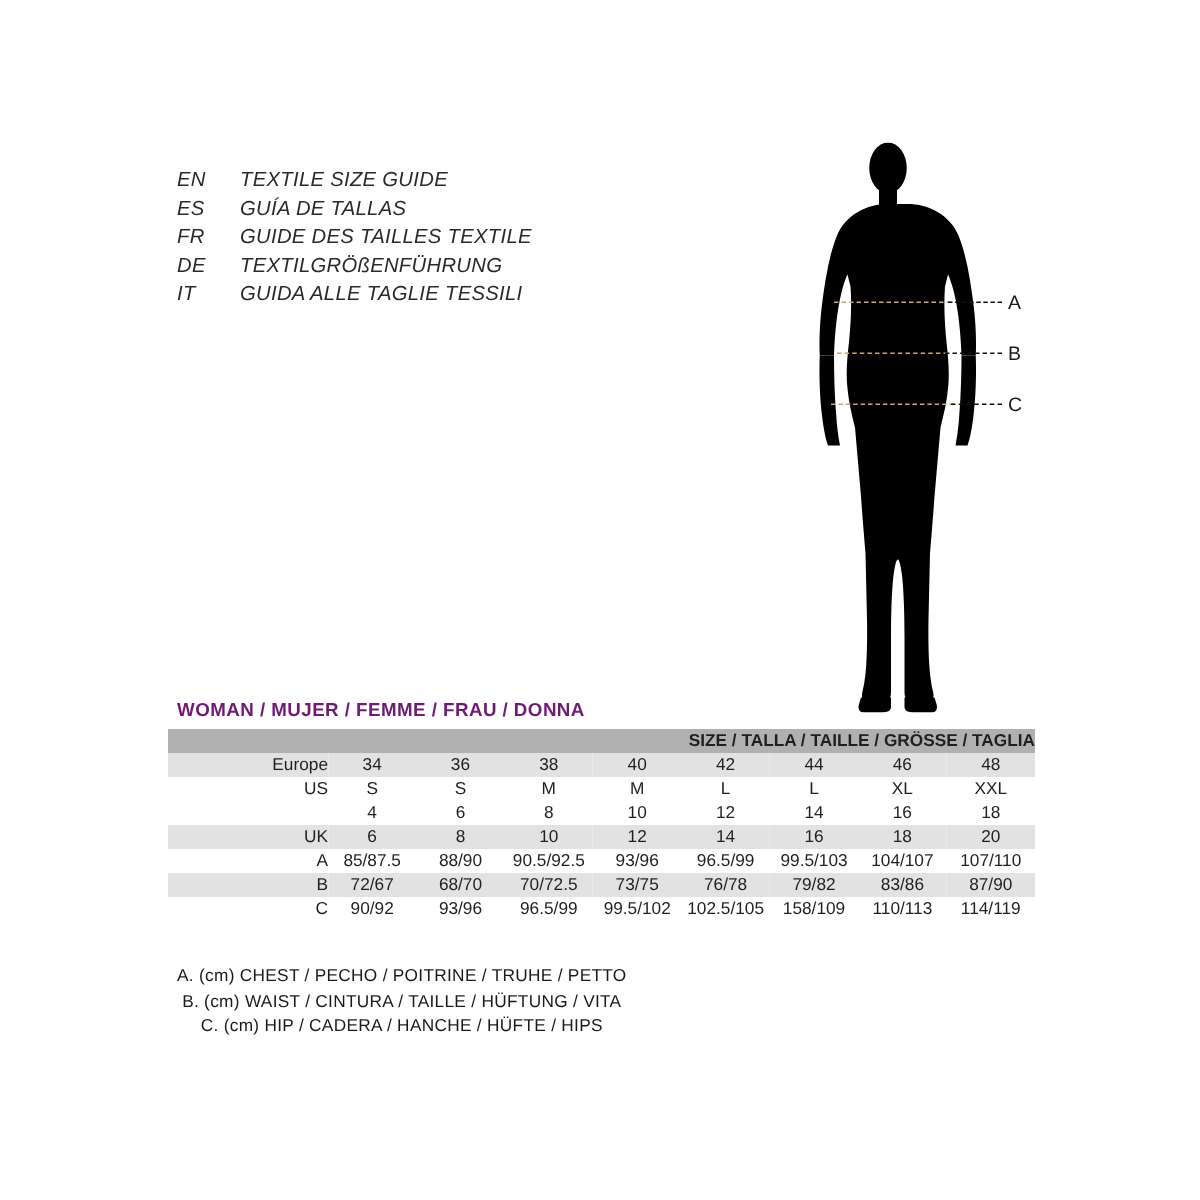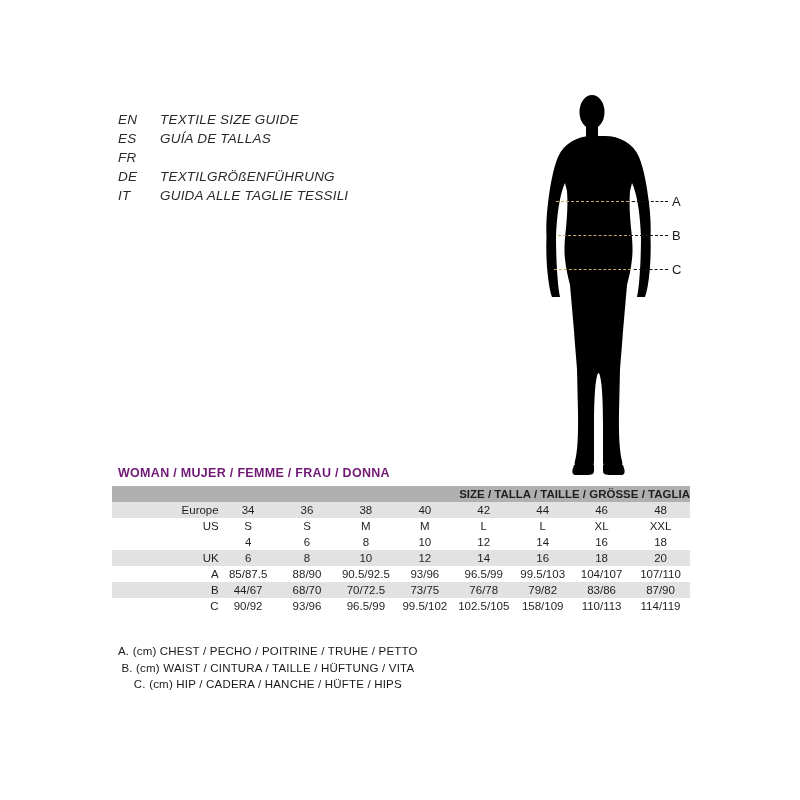--- a/index.html
+++ b/index.html
@@ -132,20 +132,21 @@
   <div class="lang-row">
     <span class="lang-code">EN</span>
     <span class="lang-text">TEXTILE SIZE GUIDE</span>
   </div>
   <div class="lang-row">
     <span class="lang-code">ES</span>
     <span class="lang-text">GUÍA DE TALLAS</span>
   </div>
   <div class="lang-row">
     <span class="lang-code">FR</span>
+    <span class="lang-text">GUIDE DES TAILLES TEXTILE</span>
   </div>
   <div class="lang-row">
     <span class="lang-code">DE</span>
     <span class="lang-text">TEXTILGRÖßENFÜHRUNG</span>
   </div>
   <div class="lang-row">
     <span class="lang-code">IT</span>
     <span class="lang-text">GUIDA ALLE TAGLIE TESSILI</span>
   </div>
 </div>
@@ -287,21 +288,21 @@
       <td class="cell-val">90.5/92.5</td>
       <td class="cell-val">93/96</td>
       <td class="cell-val">96.5/99</td>
       <td class="cell-val">99.5/103</td>
       <td class="cell-val">104/107</td>
       <td class="cell-val">107/110</td>
     </tr>
 
     <tr class="row-alt">
       <td class="cell-label">B</td>
-      <td class="cell-val">44/67</td>
+      <td class="cell-val">72/67</td>
       <td class="cell-val">68/70</td>
       <td class="cell-val">70/72.5</td>
       <td class="cell-val">73/75</td>
       <td class="cell-val">76/78</td>
       <td class="cell-val">79/82</td>
       <td class="cell-val">83/86</td>
       <td class="cell-val">87/90</td>
     </tr>
 
     <tr class="row-plain">

